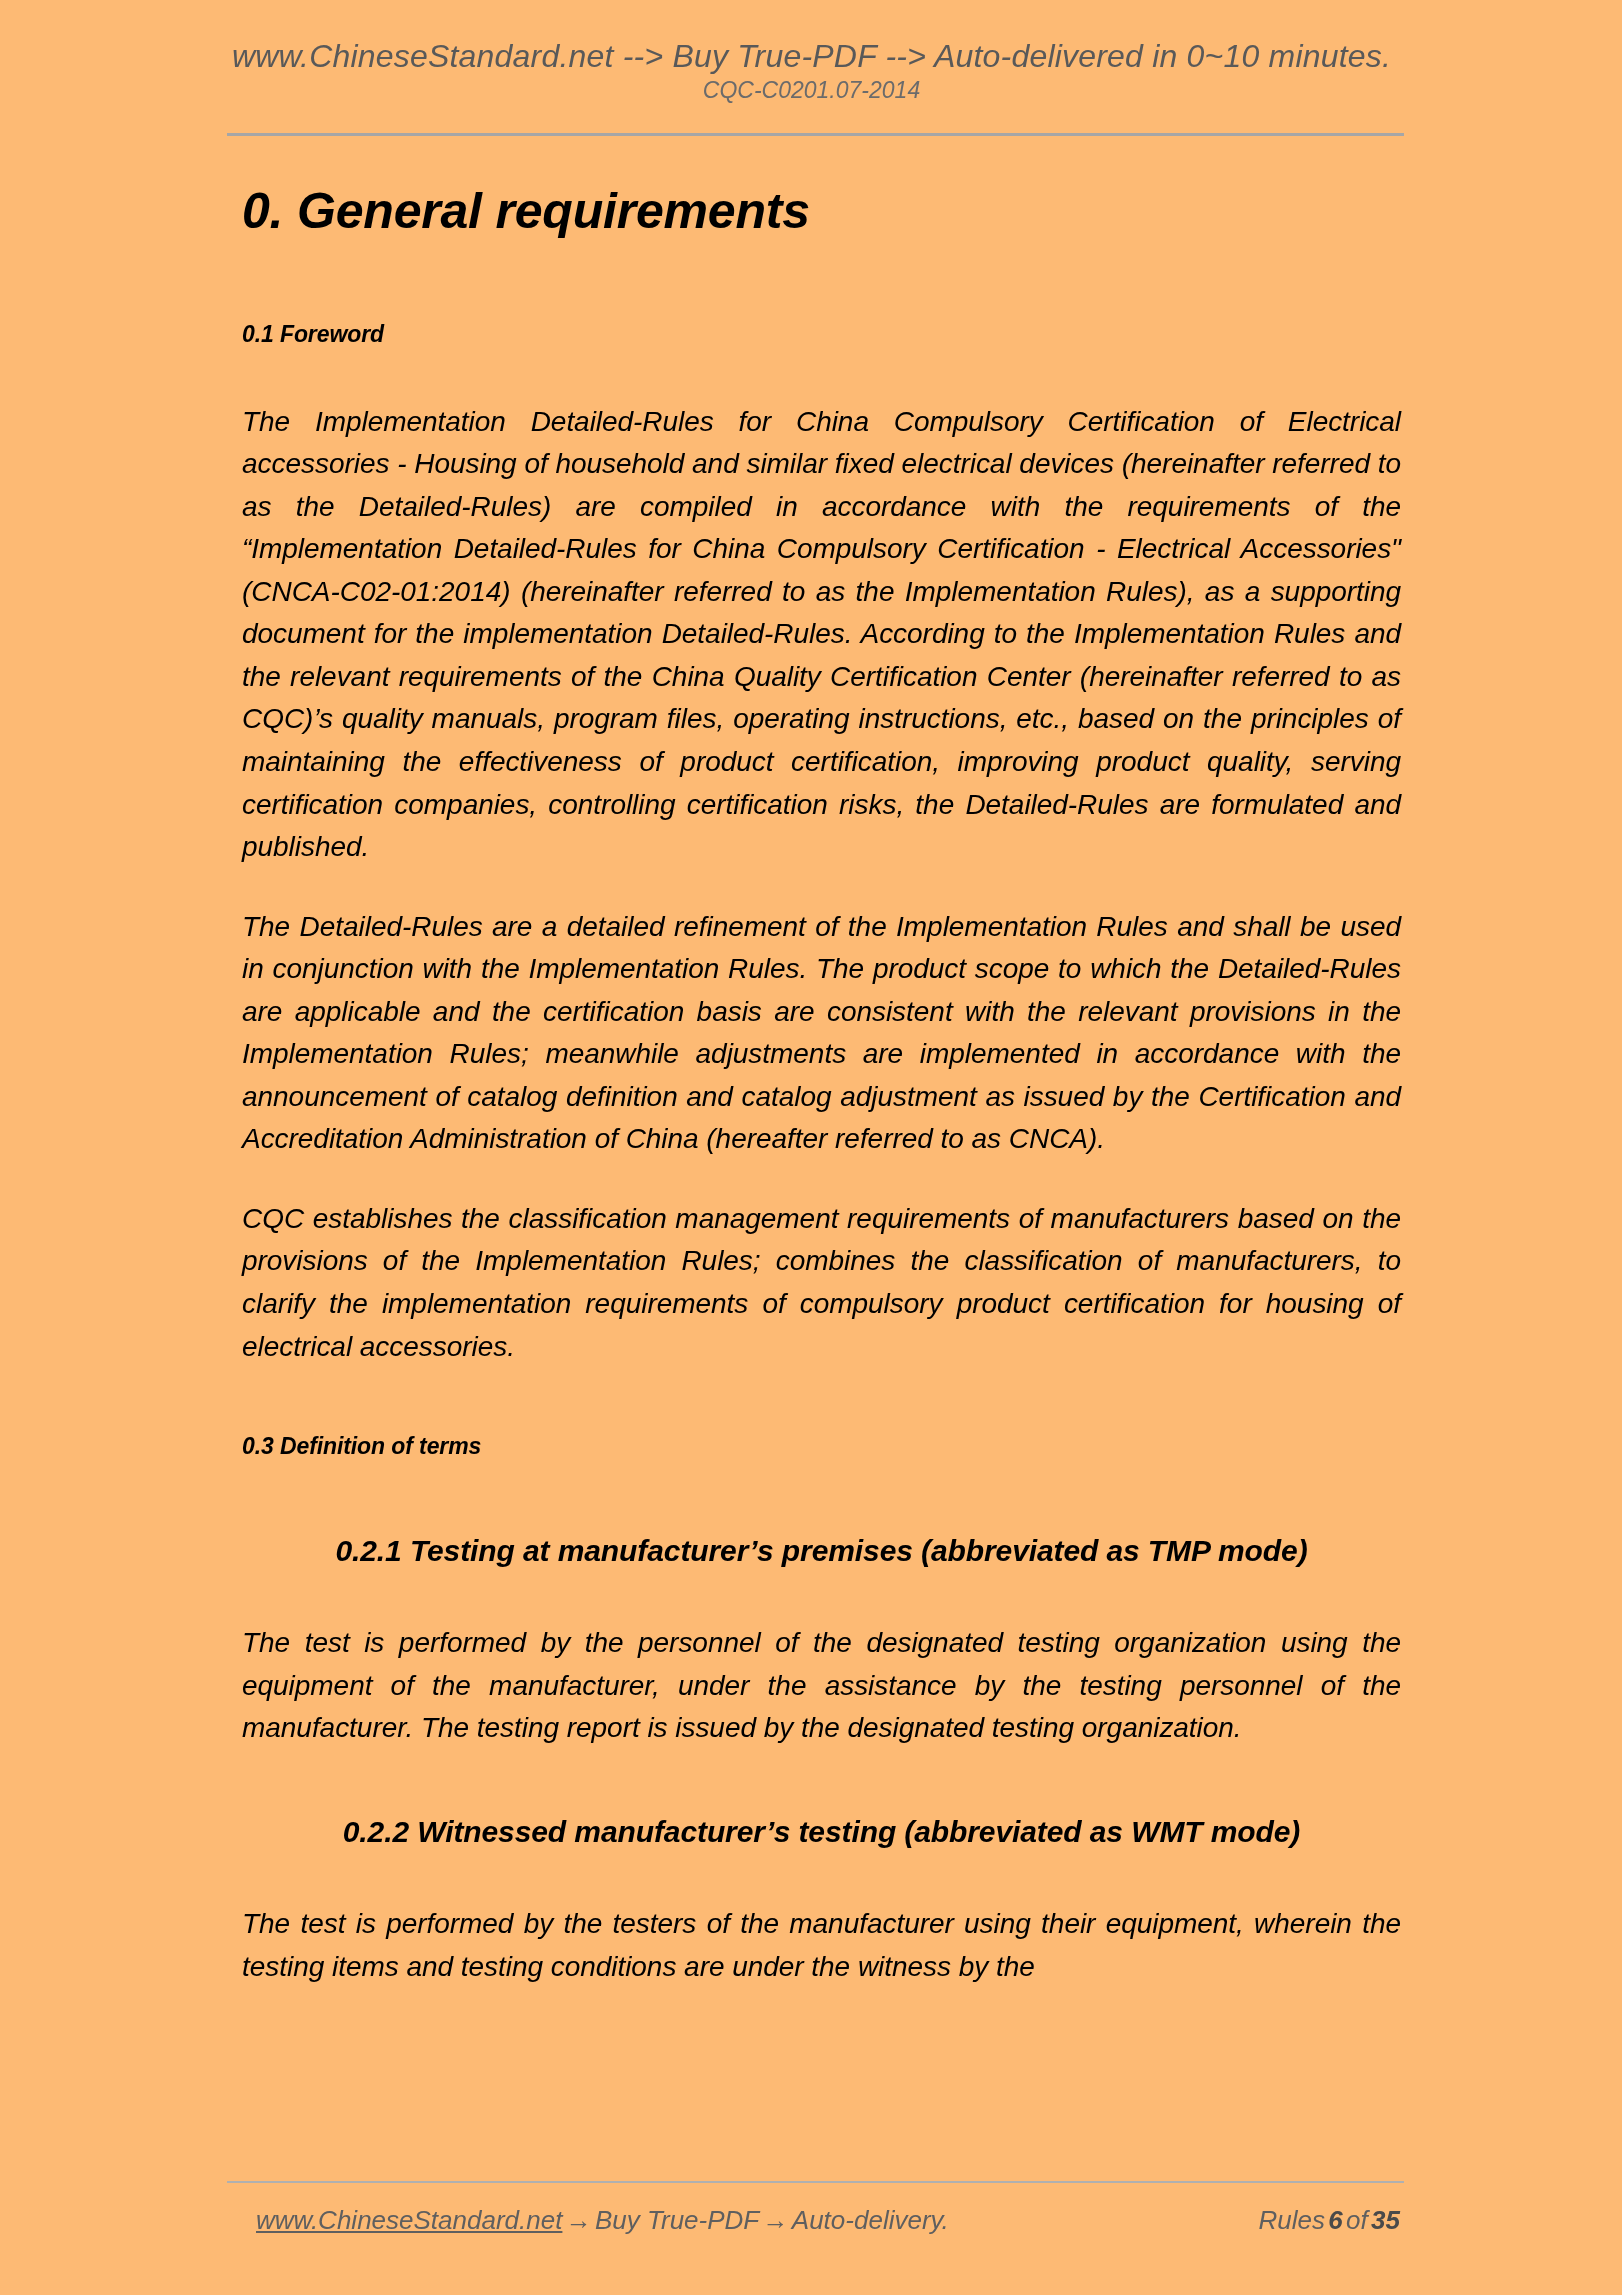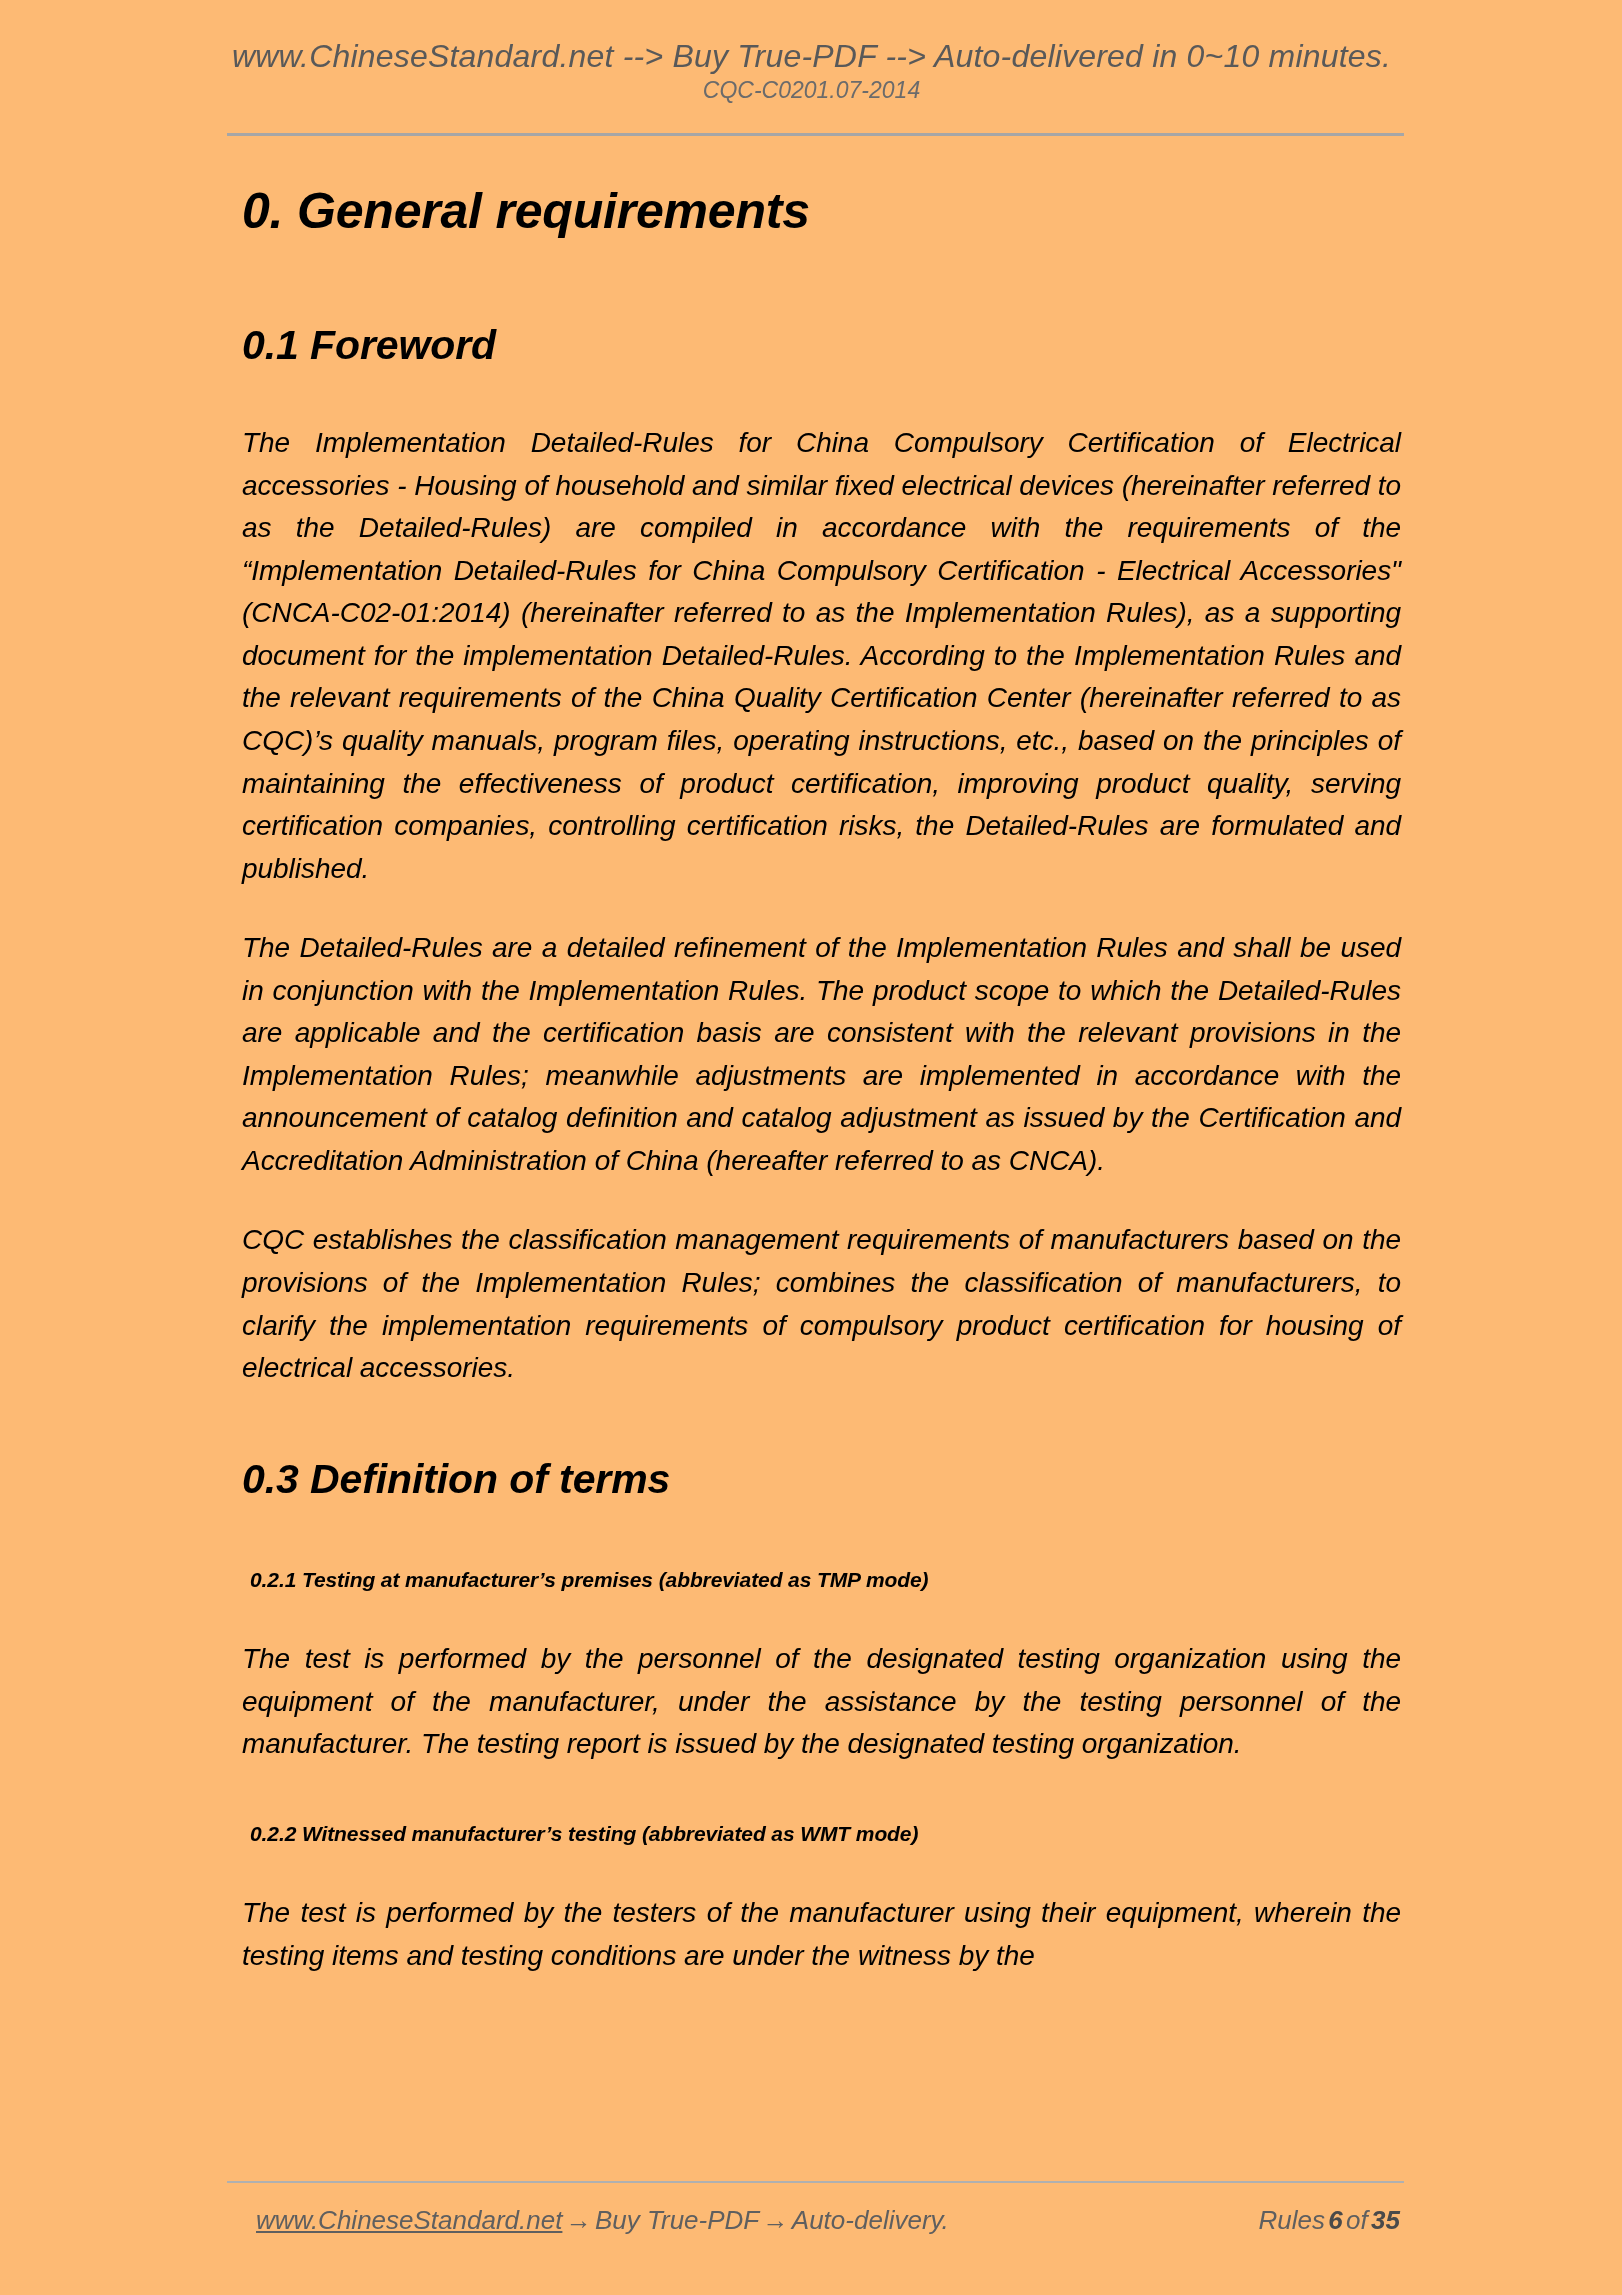--- a/index.html
+++ b/index.html
@@ -60,32 +60,33 @@
   }
 
   h1.doc-h1 {
     font-size: 50px;
     font-weight: bold;
     margin: 0 0 0 0;
     line-height: 1.18;
     letter-spacing: -0.2px;
   }
   h2.doc-h2 {
-    font-size: 41px;
+    font-size: 23px;
     font-weight: bold;
     margin: 0;
     line-height: 1.2;
     letter-spacing: -0.1px;
   }
   h3.doc-h3 {
-    font-size: 21px;
-    font-weight: bold;
-    margin: 8px;
+    font-size: 30px;
+    font-weight: bold;
+    margin: 16px;
     line-height: 1.25;
     letter-spacing: -0.1px;
+    text-align: center;
   }
   p.doc-p {
     font-size: 28px;
     line-height: 1.52;
     margin: 0;
     text-align: justify;
     text-justify: inter-word;
     letter-spacing: -0.04px;
   }
   p.doc-p.last-clipped {

